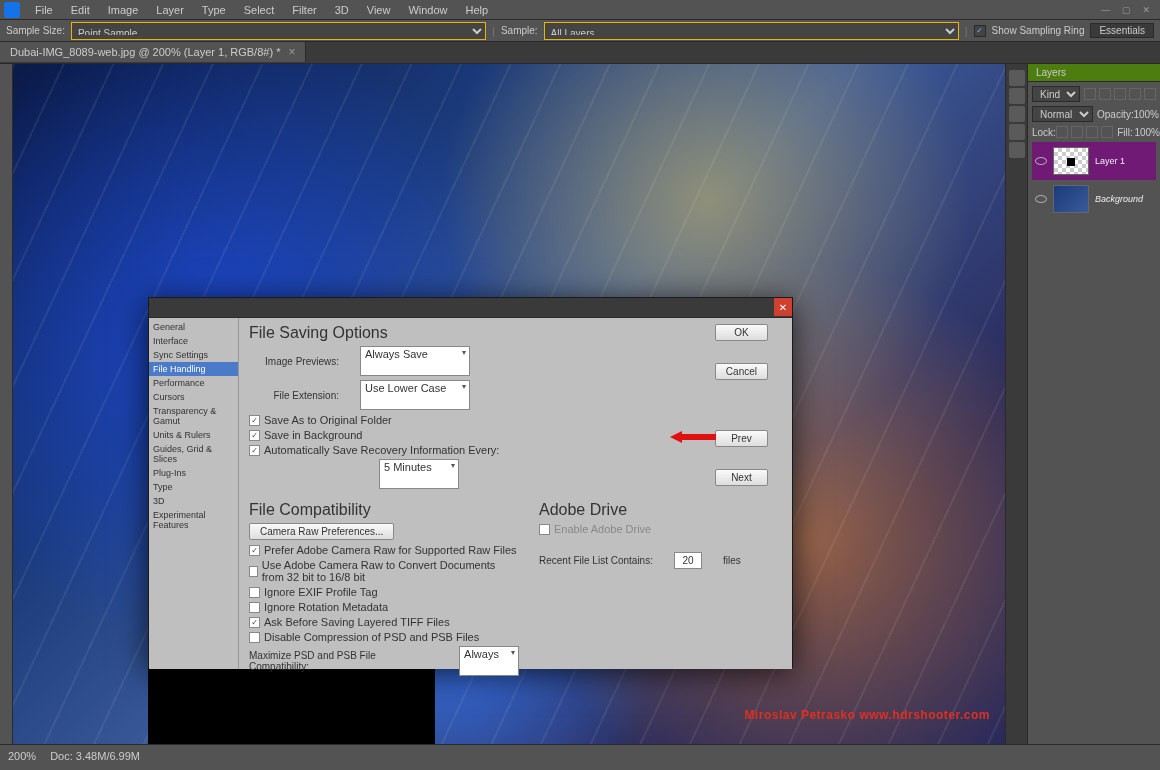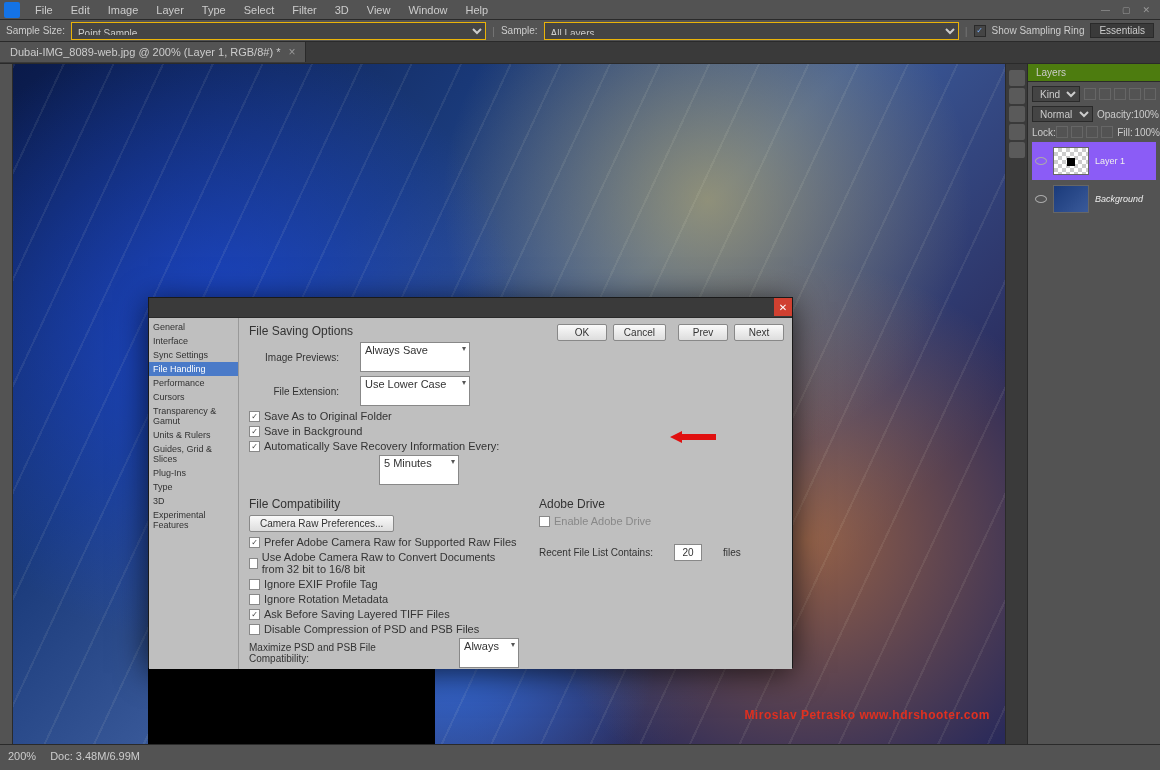--- a/index.html
+++ b/index.html
@@ -32,47 +32,47 @@
 .dock{width:22px;background:#3a3a3a;border-left:1px solid #2a2a2a;display:flex;flex-direction:column;gap:2px;padding-top:6px;align-items:center}
 .dock-ic{width:16px;height:16px;background:#5a5a5a;border-radius:2px}
 .right{width:133px;background:#535353;border-left:1px solid #2a2a2a;display:flex;flex-direction:column}
 .panel-tab{background:#4d7c0f;border-bottom:1px solid #2a2a2a;padding:3px 8px;font-size:10px}
 .panel-body{padding:4px;font-size:10px}
 .panel-row{display:flex;align-items:center;gap:4px;margin-bottom:4px}
 .panel-sel{background:#444;border:1px solid #2a2a2a;flex:1;font-size:10px;color:#ccc;height:16px;padding:0 3px}
 .lp-icons{display:flex;gap:3px}
 .lp-ic{width:12px;height:12px;border:1px solid #666}
 .layer-row{display:flex;align-items:center;gap:6px;padding:4px 2px;border:1px solid transparent}
-.layer-row.sel{background:#8b5cf6}
+.layer-row.sel{background:#701a75}
 .eye{width:12px;height:8px;border:1px solid #aaa;border-radius:50%/50%}
 .thumb{width:36px;height:28px;background:repeating-conic-gradient(#ccc 0 25%,#fff 0 50%) 0 0/8px 8px;position:relative;border:1px solid #666}
 .thumb.bg{background:linear-gradient(135deg,#1a3a7a,#3a5a9a)}
 .thumb .dot{position:absolute;left:50%;top:55%;width:8px;height:8px;background:#000;transform:translate(-50%,-50%)}
 .lname{font-size:9px;color:#eee}
 .lname.it{font-style:italic}
 .dialog{position:absolute;left:135px;top:233px;width:645px;height:371px;background:#535353;border:1px solid #1a1a1a;box-shadow:0 5px 30px rgba(0,0,0,.7)}
 .dlg-title{height:20px;background:#3a3a3a;border-bottom:1px solid #2a2a2a}
 .dlg-close{position:absolute;right:0;top:0;width:18px;height:18px;background:#d04030;color:#fff;display:flex;align-items:center;justify-content:center;font-size:10px}
 .dlg-body{display:flex;height:351px}
 .dlg-nav{width:90px;background:#bfbfbf;border-right:1px solid #999;padding:2px 0}
 .nav-item{padding:2px 4px;font-size:9px;color:#333;cursor:default}
 .nav-item.sel{background:#4a7ac8;color:#fff}
 .dlg-content{flex:1;background:#bfbfbf;padding:6px 10px;color:#333;position:relative}
 .dlg-content *{color:#333}
 .fieldset{margin-bottom:12px}
-.legend{font-size:12px;color:#333;margin-bottom:4px}
+.legend{font-size:16px;color:#333;margin-bottom:4px}
 .frow{display:flex;align-items:center;gap:21px;margin-bottom:4px}
 .lbl{font-size:10px;min-width:0}
 .lbl.right-align{text-align:right;width:90px}
 .dd{background:#fff;border:1px solid #888;font-size:10px;padding:1px 18px 1px 4px;position:relative;height:30px}
 .dd::after{content:"▾";position:absolute;right:3px;top:1px;font-size:8px;color:#555}
 .chk{display:flex;align-items:center;gap:4px;font-size:10px;margin-bottom:3px}
 .cb{width:11px;height:11px;background:#fff;border:1px solid #888;display:inline-flex;align-items:center;justify-content:center;font-size:8px;color:#444}
 .btn{background:linear-gradient(#fafafa,#ddd);border:1px solid #888;border-radius:2px;padding:2px 10px;font-size:10px;text-align:center;min-width:50px}
-.dlg-btns{position:absolute;right:8px;top:6px;display:flex;flex-direction:row;gap:6px}
+.dlg-btns{position:absolute;right:24px;top:6px;display:flex;flex-direction:column;gap:22px}
 .arrow{position:absolute;left:431px;top:112px;pointer-events:none}
 .arrow svg{display:block}
 .disabled{color:#888!important}
 .txtfield{background:#fff;border:1px solid #888;height:17px;width:28px;text-align:center;font-size:10px}
 .statusbar{height:22px;background:#535353;border-top:1px solid #2a2a2a;display:flex;align-items:center;padding:0 8px;font-size:10px;gap:14px}
 .sep{color:#777}
 </style>
 </head>
 <body>
 

